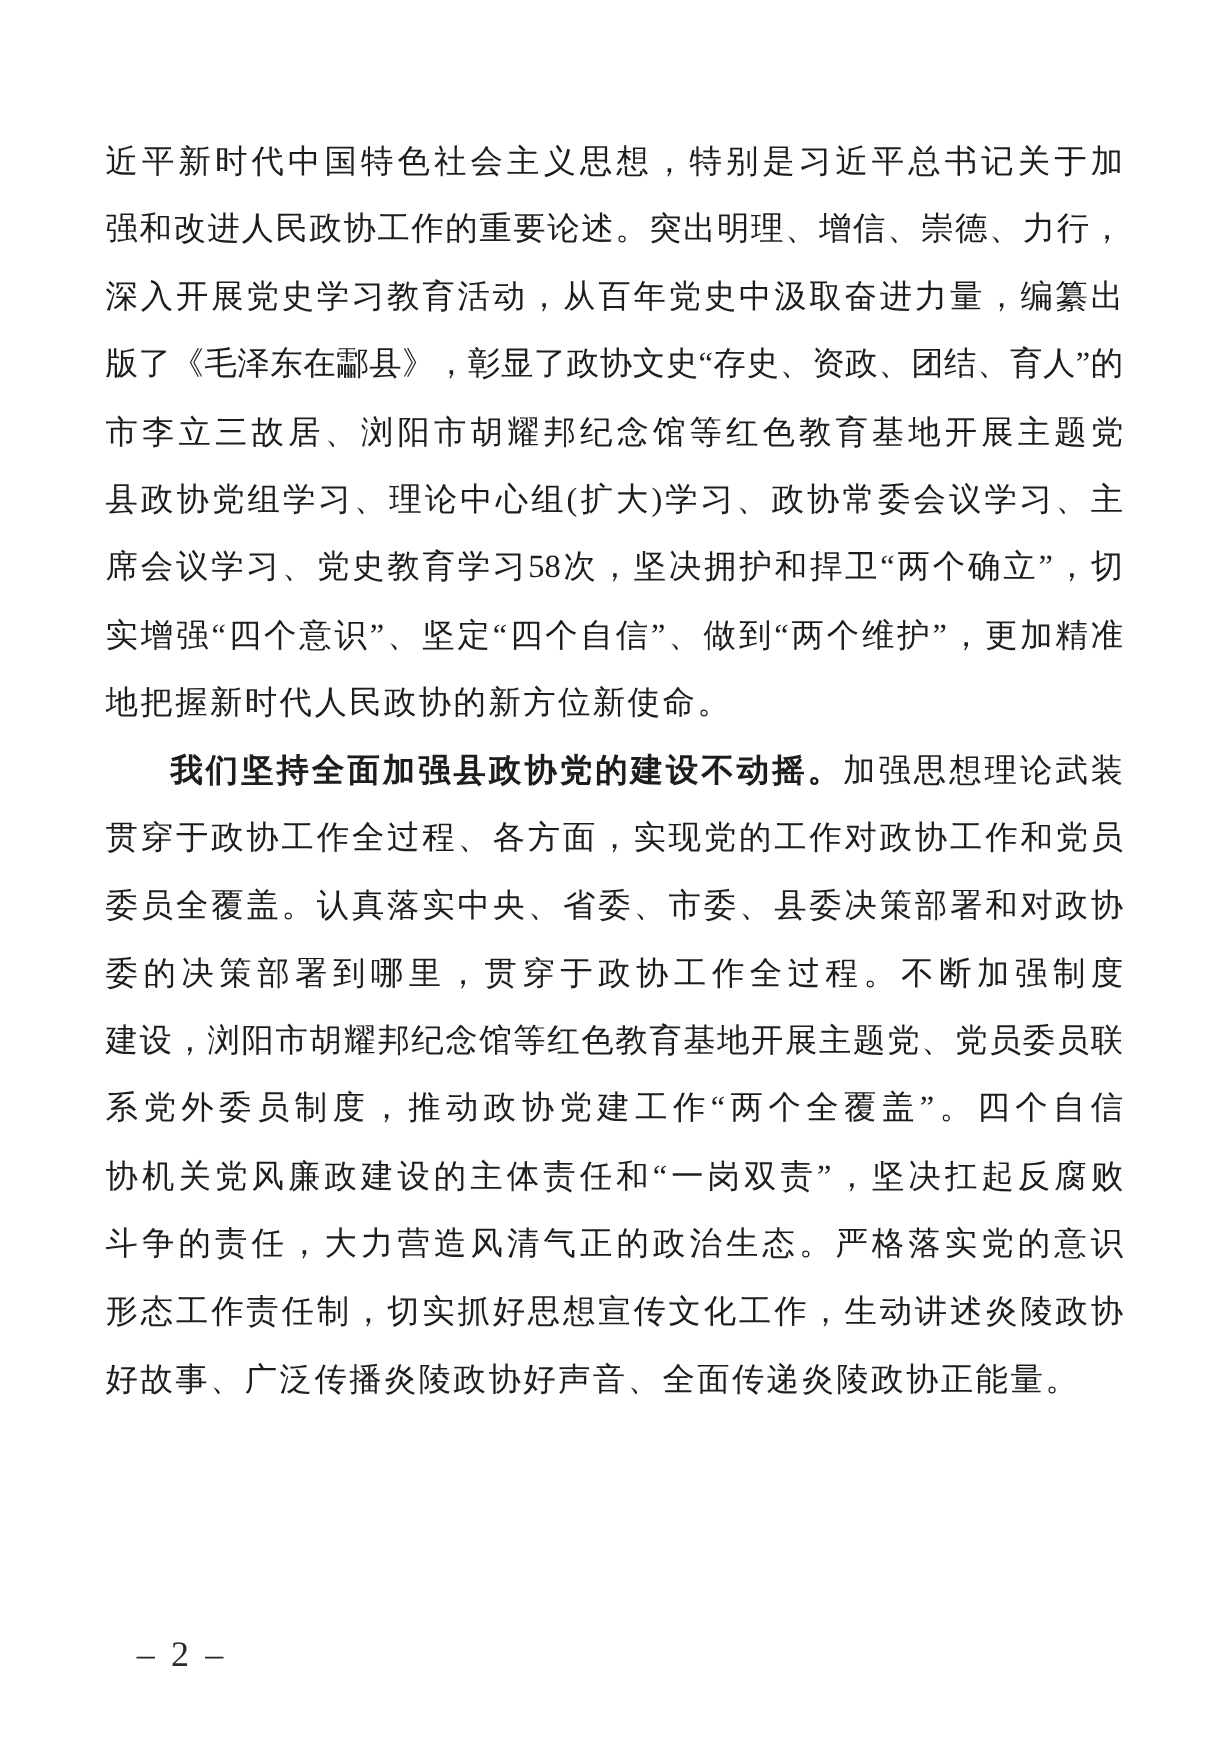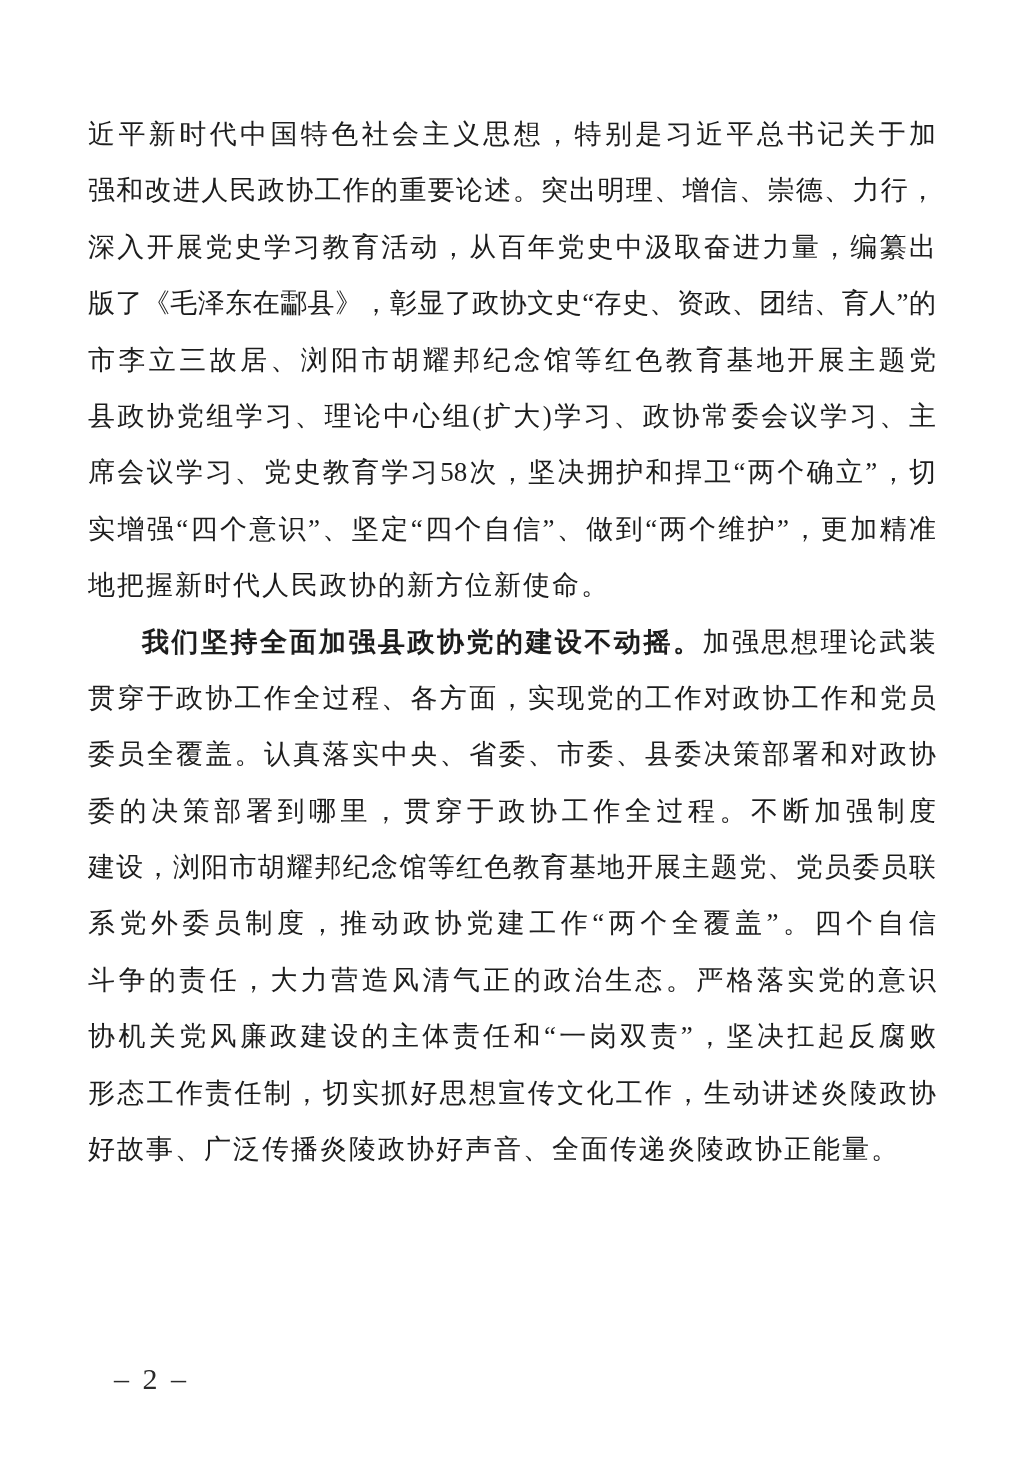--- a/index.html
+++ b/index.html
@@ -66,19 +66,19 @@
       <div class="line fill"><span>县政协党组学习、理论中心组(扩大)学习、政协常委会议学习、主</span></div>
       <div class="line fill"><span>席会议学习、党史教育学习58次，坚决拥护和捍卫“两个确立”，切</span></div>
       <div class="line fill"><span>实增强“四个意识”、坚定“四个自信”、做到“两个维护”，更加精准</span></div>
       <div class="line"><span>地把握新时代人民政协的新方位新使命。</span></div>
       <div class="line fill indent"><span class="bold">我们坚持全面加强县政协党的建设不动摇。</span><span>加强思想理论武装</span></div>
       <div class="line fill"><span>贯穿于政协工作全过程、各方面，实现党的工作对政协工作和党员</span></div>
       <div class="line fill"><span>委员全覆盖。认真落实中央、省委、市委、县委决策部署和对政协</span></div>
       <div class="line fill"><span>委的决策部署到哪里，贯穿于政协工作全过程。不断加强制度</span></div>
       <div class="line fill"><span>建设，浏阳市胡耀邦纪念馆等红色教育基地开展主题党、党员委员联</span></div>
       <div class="line fill"><span>系党外委员制度，推动政协党建工作“两个全覆盖”。四个自信</span></div>
+      <div class="line fill"><span>协机关党风廉政建设的主体责任和“一岗双责”，坚决扛起反腐败</span></div>
       <div class="line fill"><span>斗争的责任，大力营造风清气正的政治生态。严格落实党的意识</span></div>
-      <div class="line fill"><span>协机关党风廉政建设的主体责任和“一岗双责”，坚决扛起反腐败</span></div>
       <div class="line fill"><span>形态工作责任制，切实抓好思想宣传文化工作，生动讲述炎陵政协</span></div>
       <div class="line"><span>好故事、广泛传播炎陵政协好声音、全面传递炎陵政协正能量。</span></div>
     </div>
   <div class="footer">– 2 –</div>
 </div>
 
 </body></html>

